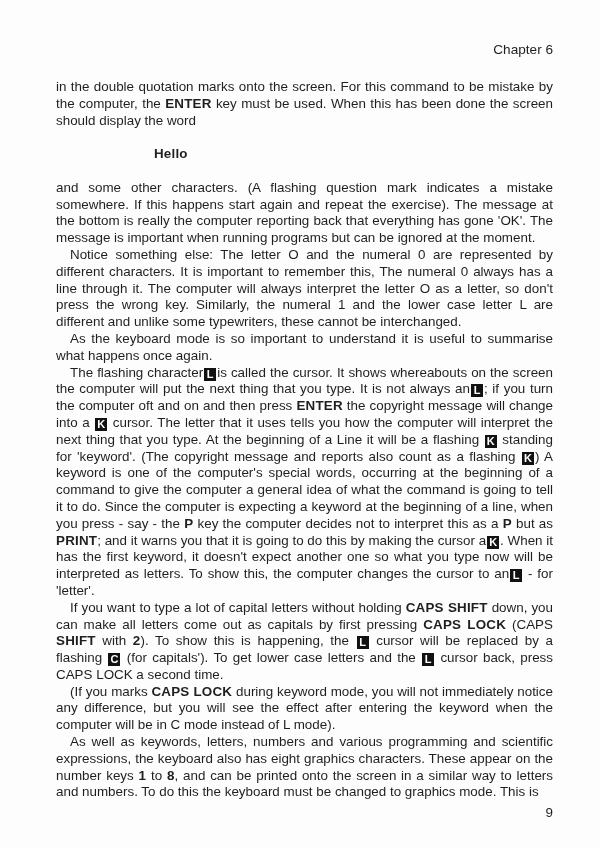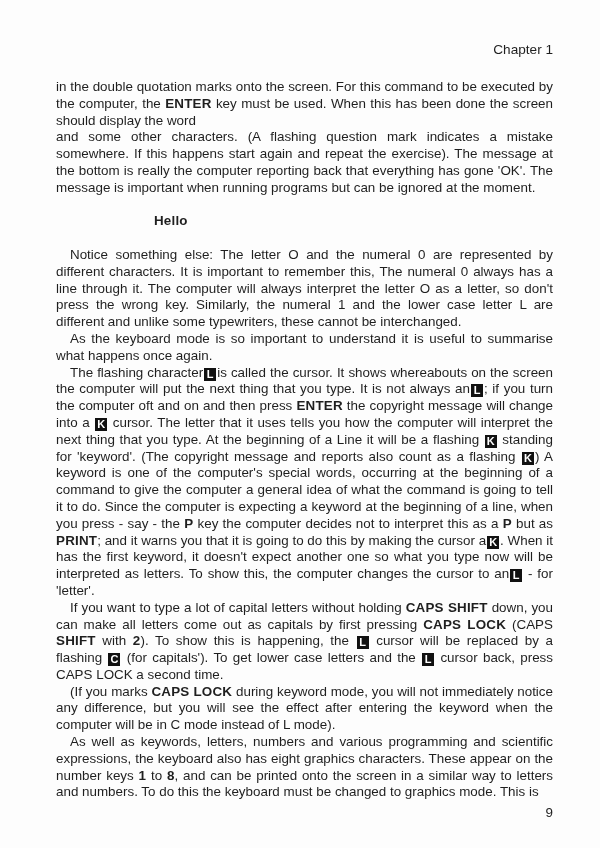--- a/index.html
+++ b/index.html
@@ -58,26 +58,26 @@
   .page-number {
     position: absolute;
     top: 805px; right: 47px;
     font-size: 13.4px;
   }
 </style>
 </head>
 <body>
 
 <div class="page">
-  <div class="chapter-header">Chapter 1</div>
+  <div class="chapter-header">Chapter 6</div>
 
   <div class="page-body" id="page-body">
-      <p class="para plain"><span>in the double quotation marks onto the screen. For this command to be executed by the computer, the </span><strong>ENTER</strong><span> key must be used. When this has been done the screen should display the word</span></p>
+      <p class="para plain"><span>in the double quotation marks onto the screen. For this command to be mistake by the computer, the </span><strong>ENTER</strong><span> key must be used. When this has been done the screen should display the word</span></p>
+      <p class="para display"><strong>Hello</strong></p>
       <p class="para plain"><span>and some other characters. (A flashing question mark indicates a mistake somewhere. If this happens start again and repeat the exercise). The message at the bottom is really the computer reporting back that everything has gone 'OK'. The message is important when running programs but can be ignored at the moment.</span></p>
-      <p class="para display"><strong>Hello</strong></p>
       <p class="para indent"><span>Notice something else: The letter O and the numeral 0 are represented by different characters. It is important to remember this, The numeral 0 always has a line through it. The computer will always interpret the letter O as a letter, so don't press the wrong key. Similarly, the numeral 1 and the lower case letter L are different and unlike some typewriters, these cannot be interchanged.</span></p>
       <p class="para indent"><span>As the keyboard mode is so important to understand it is useful to summarise what happens once again.</span></p>
       <p class="para indent"><span>The flashing character</span><span class="inv">L</span><span>is called the cursor. It shows whereabouts on the screen the computer will put the next thing that you type. It is not always an</span><span class="inv">L</span><span>; if you turn the computer oft and on and then press </span><strong>ENTER</strong><span> the copyright message will change into a </span><span class="inv">K</span><span> cursor. The letter that it uses tells you how the computer will interpret the next thing that you type. At the beginning of a Line it will be a flashing </span><span class="inv">K</span><span> standing for 'keyword'. (The copyright message and reports also count as a flashing </span><span class="inv">K</span><span>) A keyword is one of the computer's special words, occurring at the beginning of a command to give the computer a general idea of what the command is going to tell it to do. Since the computer is expecting a keyword at the beginning of a line, when you press - say - the </span><strong>P</strong><span> key the computer decides not to interpret this as a </span><strong>P</strong><span> but as </span><strong>PRINT</strong><span>; and it warns you that it is going to do this by making the cursor a</span><span class="inv">K</span><span>. When it has the first keyword, it doesn't expect another one so what you type now will be interpreted as letters. To show this, the computer changes the cursor to an</span><span class="inv">L</span><span> - for 'letter'.</span></p>
       <p class="para indent"><span>If you want to type a lot of capital letters without holding </span><strong>CAPS SHIFT</strong><span> down, you can make all letters come out as capitals by first pressing </span><strong>CAPS LOCK</strong><span> (CAPS </span><strong>SHIFT</strong><span> with </span><strong>2</strong><span>). To show this is happening, the </span><span class="inv">L</span><span> cursor will be replaced by a flashing </span><span class="inv">C</span><span> (for  capitals'). To get lower case letters and the </span><span class="inv">L</span><span> cursor back, press CAPS LOCK a second time.</span></p>
       <p class="para indent"><span>(If you marks </span><strong>CAPS LOCK</strong><span> during keyword mode, you will not immediately notice any difference, but you will see the effect after entering the keyword when the computer will be in C mode instead of L mode).</span></p>
       <p class="para indent"><span>As well as keywords, letters, numbers and various programming and scientific expressions, the keyboard also has eight graphics characters. These appear on the number keys </span><strong>1</strong><span> to </span><strong>8</strong><span>, and can be printed onto the screen in a similar way to letters and numbers. To do this the keyboard must be changed to graphics mode. This is</span></p>
     </div>
 
   <div class="page-number">9</div>
 </div>

